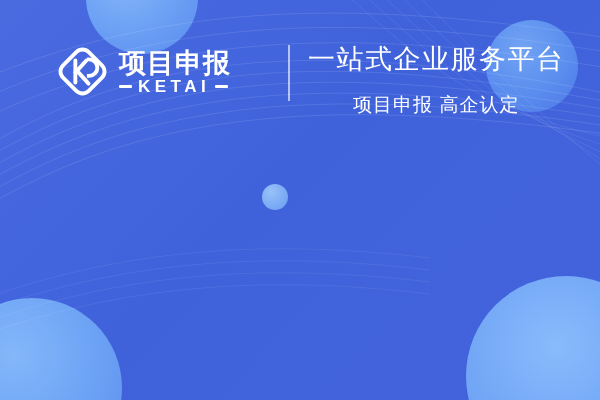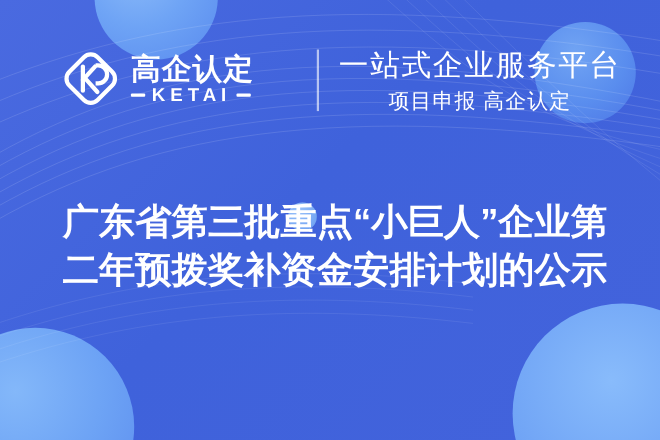--- a/index.html
+++ b/index.html
@@ -133,21 +133,21 @@
     letter-spacing: 1.5px;
     line-height: 34px;
     white-space: nowrap;
   }
   #tagline-sub {
     font-size: 19px;
     font-weight: 400;
     color: #ffffff;
     letter-spacing: 1px;
     line-height: 26px;
-    margin-top: 4px;
+    margin-top: 16px;
     white-space: nowrap;
   }
 
   
   #title {
     position: absolute;
     left: 57px;
     top: 158px;
     width: 500px;
     font-size: 33px;
@@ -205,33 +205,32 @@
         <rect x="17" y="17" width="66" height="66" rx="16" ry="16" transform="rotate(45 50 50)" fill="none" stroke="#ffffff" stroke-width="7"></rect>
 
         <path d="M37,30 L37,70" fill="none" stroke="#ffffff" stroke-width="7" stroke-linecap="round"></path>
         <path d="M37,52 L57,30" fill="none" stroke="#ffffff" stroke-width="7" stroke-linecap="round"></path>
         <path d="M43,52 L61,72" fill="none" stroke="#ffffff" stroke-width="7" stroke-linecap="round"></path>
 
         <path d="M58,28 L62,28 A15,15 0 0 1 62,58 L58,58" fill="none" stroke="#ffffff" stroke-width="7" stroke-linejoin="round"></path>
       </svg>
 
       <div id="logo-words">
-        <div id="logo-cn">高企认定</div>
+        <div id="logo-cn">项目申报</div>
         <div id="logo-en-row">
           <span class="dash"></span>
           <span id="logo-en">KETAI</span>
           <span class="dash"></span>
         </div>
       </div>
     </div>
 
     <div id="divider"></div>
 
     <div id="tagline-block">
       <div id="tagline-main">一站式企业服务平台</div>
       <div id="tagline-sub">项目申报 高企认定</div>
     </div>
 
   </div>
 
-  <h1 id="title">广东省第三批重点“小巨人”企业第二年预拨奖补资金安排计划的公示</h1>
 
 </div>
 
 </body></html>

